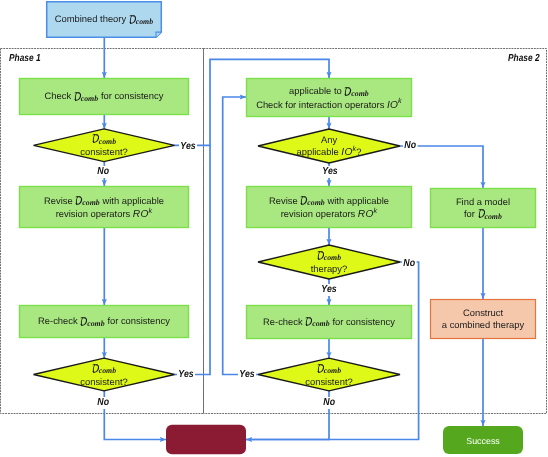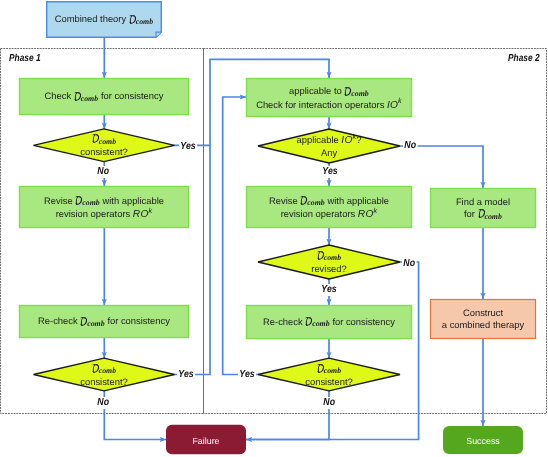--- a/index.html
+++ b/index.html
@@ -192,22 +192,22 @@
             <g transform="translate(9,0) skewX(-9)">
               <path fill="currentColor" d="M52 20 C70 20 84 30 84 48 C84 70 64 86 44 86 C34 86 26 82 21 75 L29 70 C33 76 38 79 45 79 C60 79 72 64 72 47 C72 33 64 26 52 26 Z"></path>
               <path fill="currentColor" d="M25 19 L64 19 L63 26 L26 26 Z"></path>
               <path fill="currentColor" d="M41 19 C34 31 31 44 32 57 C33 69 36 78 41 86 L31 88 C26 78 23 67 23 55 C23 41 27 28 33 18 Z"></path>
               <path fill="currentColor" d="M15 27 C15 21 20 17 26 19 L26 26 C23 25 21 26 21 29 Z"></path>
             </g>
           </svg></span><span class="sub">comb</span></div>
       <div>Check for interaction operators <span class="mathit">IO</span><span class="supk">k</span></div>
     </div>
     <div class="node-label" style="line-height: 12.2px; left: 179px; top: 133.8px; white-space: nowrap; width: 300px;">
+      <div>Any</div>
       <div>applicable <span class="mathit">IO</span><span class="supk">k</span>?</div>
-      <div>Any</div>
     </div>
     <div class="node-label" style="line-height: 12.2px; left: 179px; top: 194.8px; white-space: nowrap; width: 300px;">
       <div>Revise <span class="calD" style="width: 7.19px; height: 9.05px;"><svg viewBox="14 17 72 72" width="7.19" height="9.05" preserveAspectRatio="none">
             <g transform="translate(9,0) skewX(-9)">
               <path fill="currentColor" d="M52 20 C70 20 84 30 84 48 C84 70 64 86 44 86 C34 86 26 82 21 75 L29 70 C33 76 38 79 45 79 C60 79 72 64 72 47 C72 33 64 26 52 26 Z"></path>
               <path fill="currentColor" d="M25 19 L64 19 L63 26 L26 26 Z"></path>
               <path fill="currentColor" d="M41 19 C34 31 31 44 32 57 C33 69 36 78 41 86 L31 88 C26 78 23 67 23 55 C23 41 27 28 33 18 Z"></path>
               <path fill="currentColor" d="M15 27 C15 21 20 17 26 19 L26 26 C23 25 21 26 21 29 Z"></path>
             </g>
           </svg></span><span class="sub">comb</span> with applicable</div>
@@ -215,21 +215,21 @@
     </div>
     <div class="node-label" style="line-height: 12.2px; left: 179px; top: 249.8px; white-space: nowrap; width: 300px;">
       <div><span class="calD" style="width: 7.19px; height: 9.05px;"><svg viewBox="14 17 72 72" width="7.19" height="9.05" preserveAspectRatio="none">
             <g transform="translate(9,0) skewX(-9)">
               <path fill="currentColor" d="M52 20 C70 20 84 30 84 48 C84 70 64 86 44 86 C34 86 26 82 21 75 L29 70 C33 76 38 79 45 79 C60 79 72 64 72 47 C72 33 64 26 52 26 Z"></path>
               <path fill="currentColor" d="M25 19 L64 19 L63 26 L26 26 Z"></path>
               <path fill="currentColor" d="M41 19 C34 31 31 44 32 57 C33 69 36 78 41 86 L31 88 C26 78 23 67 23 55 C23 41 27 28 33 18 Z"></path>
               <path fill="currentColor" d="M15 27 C15 21 20 17 26 19 L26 26 C23 25 21 26 21 29 Z"></path>
             </g>
           </svg></span><span class="sub">comb</span></div>
-      <div>revised?</div>
+      <div>therapy?</div>
     </div>
     <div class="node-label" style="line-height: 12.2px; left: 179px; top: 315.9px; white-space: nowrap; width: 300px;">
       <div>Re-check <span class="calD" style="width: 7.19px; height: 9.05px;"><svg viewBox="14 17 72 72" width="7.19" height="9.05" preserveAspectRatio="none">
             <g transform="translate(9,0) skewX(-9)">
               <path fill="currentColor" d="M52 20 C70 20 84 30 84 48 C84 70 64 86 44 86 C34 86 26 82 21 75 L29 70 C33 76 38 79 45 79 C60 79 72 64 72 47 C72 33 64 26 52 26 Z"></path>
               <path fill="currentColor" d="M25 19 L64 19 L63 26 L26 26 Z"></path>
               <path fill="currentColor" d="M41 19 C34 31 31 44 32 57 C33 69 36 78 41 86 L31 88 C26 78 23 67 23 55 C23 41 27 28 33 18 Z"></path>
               <path fill="currentColor" d="M15 27 C15 21 20 17 26 19 L26 26 C23 25 21 26 21 29 Z"></path>
             </g>
           </svg></span><span class="sub">comb</span> for consistency</div>
@@ -252,23 +252,20 @@
               <path fill="currentColor" d="M52 20 C70 20 84 30 84 48 C84 70 64 86 44 86 C34 86 26 82 21 75 L29 70 C33 76 38 79 45 79 C60 79 72 64 72 47 C72 33 64 26 52 26 Z"></path>
               <path fill="currentColor" d="M25 19 L64 19 L63 26 L26 26 Z"></path>
               <path fill="currentColor" d="M41 19 C34 31 31 44 32 57 C33 69 36 78 41 86 L31 88 C26 78 23 67 23 55 C23 41 27 28 33 18 Z"></path>
               <path fill="currentColor" d="M15 27 C15 21 20 17 26 19 L26 26 C23 25 21 26 21 29 Z"></path>
             </g>
           </svg></span><span class="sub">comb</span></div>
     </div>
     <div class="node-label" style="line-height: 12.2px; left: 333px; top: 306.8px; white-space: nowrap; width: 300px;">
       <div>Construct</div>
       <div>a combined therapy</div>
-    </div>
-    <div class="term-label" style="line-height: 12.2px; left: 56px; top: 435.2px; white-space: nowrap; width: 300px;">
-      <div>Failure</div>
     </div>
     <div class="term-label" style="line-height: 12.2px; left: 333px; top: 435.3px; white-space: nowrap; width: 300px;">
       <div>Success</div>
     </div>
     <div class="edge-label" style="left: 179.4px; top: 140.5px;">Yes</div>
     <div class="edge-label" style="left: 96.19px; top: 166.4px;">No</div>
     <div class="edge-label" style="left: 177.4px; top: 369.1px;">Yes</div>
     <div class="edge-label" style="left: 95.89px; top: 396.7px;">No</div>
     <div class="edge-label" style="left: 403.3px; top: 139.9px;">No</div>
     <div class="edge-label" style="left: 320.77px; top: 166px;">Yes</div>

